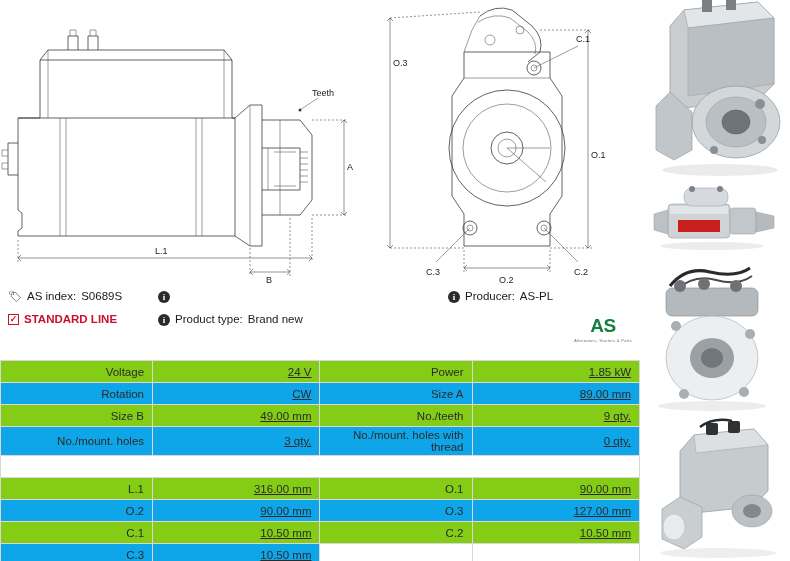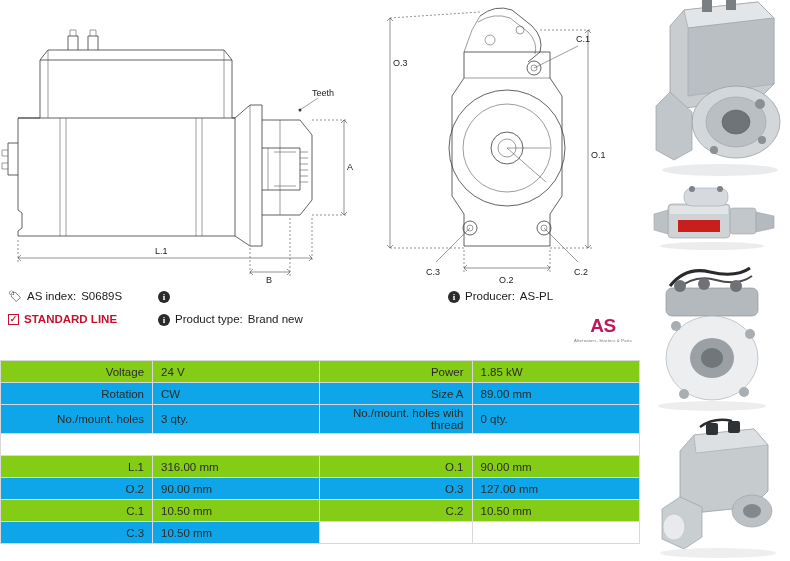--- a/index.html
+++ b/index.html
@@ -103,21 +103,21 @@
   .brand {
     position: absolute;
     left: 566px; top: 316px;
     width: 74px;
     text-align: center;
   }
   .brand-mark {
     font-family: "Liberation Sans", sans-serif;
     font-weight: bold;
     font-size: 19px;
-    color: #be185d;
+    color: #15803d;
     letter-spacing: -0.5px;
     line-height: 1;
   }
   .brand-sub {
     font-size: 4.2px;
     color: #777;
     letter-spacing: 0.2px;
     margin-top: 3px;
   }
 
@@ -129,21 +129,21 @@
     border-collapse: collapse;
     font-size: 11.5px;
   }
   table.specs td {
     border: 1px solid #d8d8d8;
     height: 22px;
     padding: 2px 8px;
     vertical-align: middle;
   }
   td.label { text-align: right; color: #2b2b2b; width: 148px; }
-  td.value { color: #2b2b2b; width: 163px; }
+  td.value { text-align: right; color: #2b2b2b; width: 163px; text-decoration: underline; }
   tr.shade td { background: #84cc16; }
   tr.plain td { background: #0ea5e9; }
   td.blank { background: #ffffff !important; border-color: #ffffff; }
   .sep-row td { height: 6px; border-left-color: transparent; border-right-color: transparent; }
 
   svg { display: block; }
   .ln { stroke: #3a3a3a; stroke-width: 0.8; fill: none; }
   .ln-thin { stroke: #5a5a5a; stroke-width: 0.6; fill: none; }
   .dim { stroke: #4a4a4a; stroke-width: 0.6; fill: none; }
   .dimtext { font-family: "Liberation Sans", sans-serif; font-size: 9px; fill: #222; }
@@ -408,20 +408,26 @@
         <td class="value">24 V</td>
         <td class="label">Power</td>
         <td class="value">1.85 kW</td>
       </tr>
       <tr class="plain">
         <td class="label">Rotation</td>
         <td class="value">CW</td>
         <td class="label">Size A</td>
         <td class="value">89.00 mm</td>
       </tr>
+      <tr class="shade">
+        <td class="label">Size B</td>
+        <td class="value">49.00 mm</td>
+        <td class="label">No./teeth</td>
+        <td class="value">9 qty.</td>
+      </tr>
       <tr class="plain">
         <td class="label">No./mount. holes</td>
         <td class="value">3 qty.</td>
         <td class="label">No./mount. holes with thread</td>
         <td class="value">0 qty.</td>
       </tr>
       <tr class="sep-row">
         <td class="blank" colspan="4"></td>
       </tr>
       <tr class="shade">

